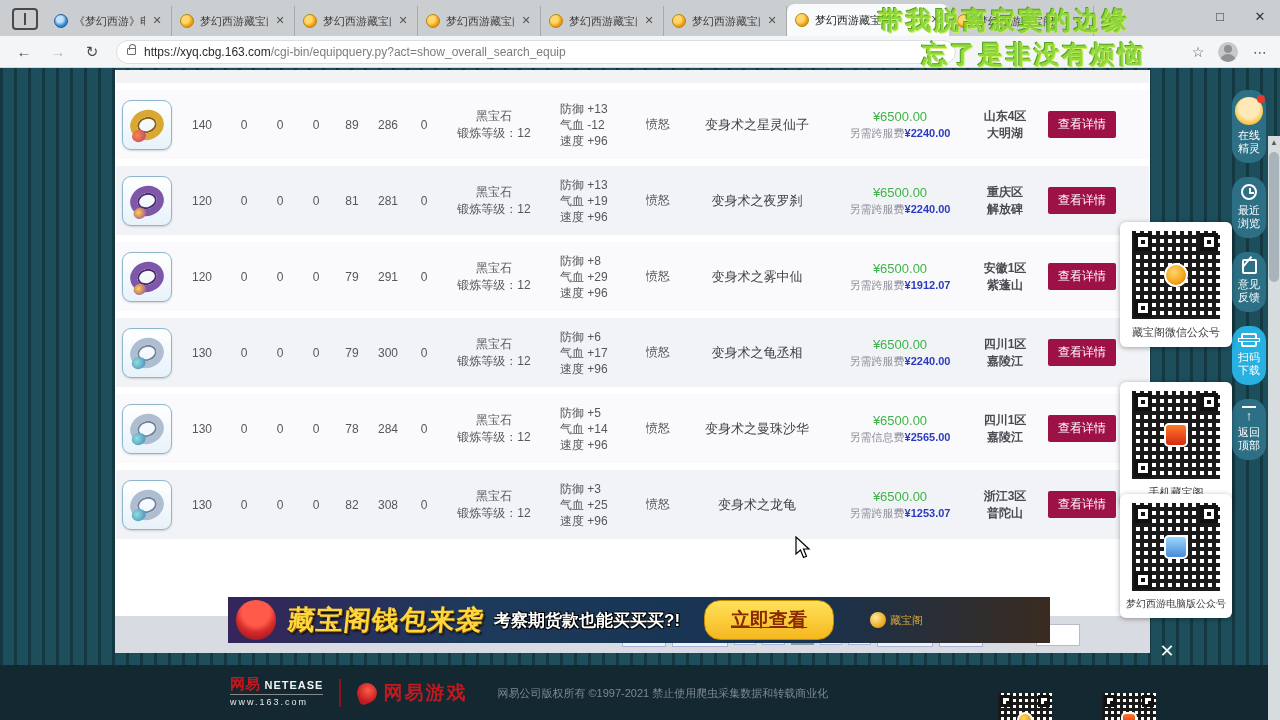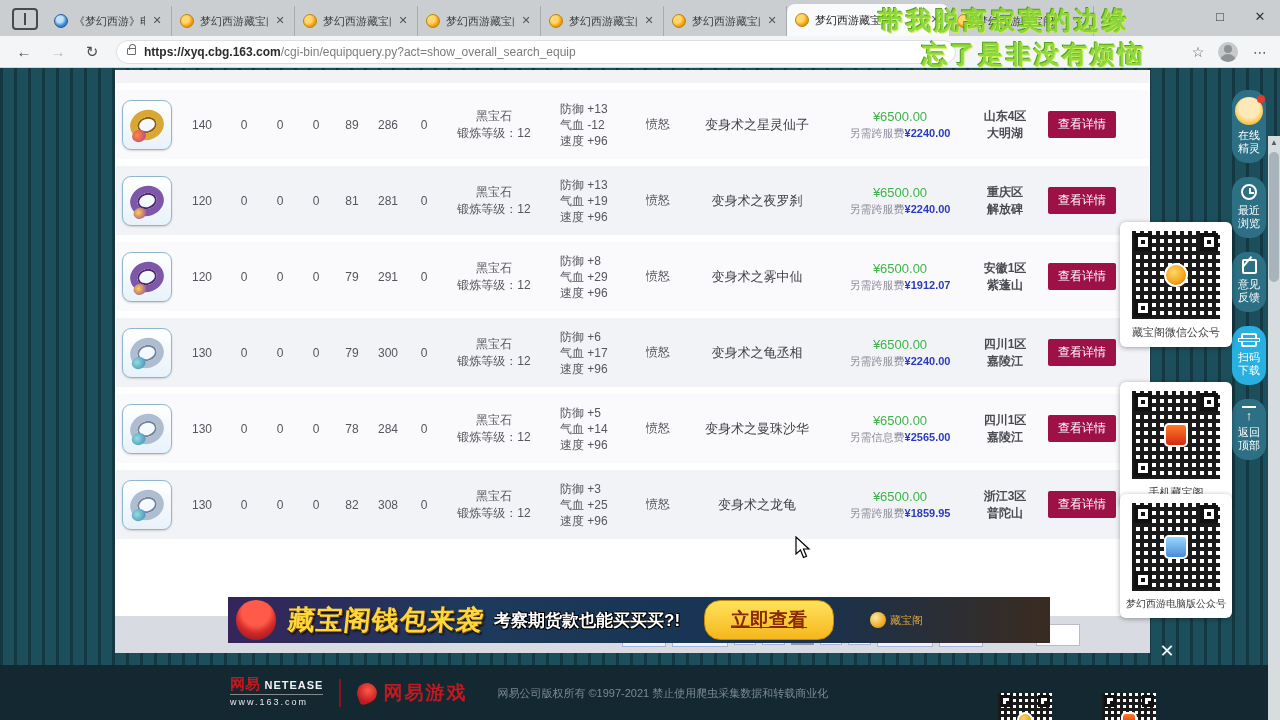--- a/index.html
+++ b/index.html
@@ -21,21 +21,21 @@
   #win-controls { position:absolute; right:0; top:0; height:34px; display:flex; }
   .win-ctl { width:40px; height:34px; text-align:center; line-height:34px; font-size:13px; color:#333; }
 
   #toolbar { position:absolute; left:0; top:36px; width:1280px; height:32px; background:#f4f5f6; border-bottom:1px solid #d4d6d8; display:flex; align-items:center; }
   .nav-ic { font-size:15px; color:#4d4d4d; margin-left:14px; width:20px; text-align:center; }
   .nav-ic.fwd { color:#b5b8ba; }
   #urlbox { margin-left:14px; width:840px; height:24px; background:#ffffff; border:1px solid #dcdee0; border-radius:12px; display:flex; align-items:center; padding:0 10px; }
   .lock-ic { width:9px; height:7px; border:1.5px solid #6a6d70; border-radius:1px; position:relative; margin-right:8px; flex:0 0 9px; }
   .lock-ic::before { content:""; position:absolute; left:1px; top:-5px; width:5px; height:5px; border:1.5px solid #6a6d70; border-bottom:none; border-radius:4px 4px 0 0; }
   #url-text { font-size:12px; color:#7a7d80; white-space:nowrap; overflow:hidden; }
-  #url-text b { color:#2b2b2b; font-weight:bold; }
+  #url-text b { color:#2b2b2b; font-weight:normal; }
   .tb-right { position:absolute; right:0; top:36px; height:32px; display:flex; align-items:center; }
   .tb-ic { width:24px; text-align:center; font-size:14px; color:#5a5d60; margin-right:8px; }
   .avatar-ic { width:20px; height:20px; border-radius:50%; background:#c7cacc; position:relative; overflow:hidden; margin-right:10px; }
   .avatar-ic::before { content:""; position:absolute; left:6px; top:3px; width:8px; height:8px; border-radius:50%; background:#8f9295; }
   .avatar-ic::after { content:""; position:absolute; left:2px; top:12px; width:16px; height:10px; border-radius:8px 8px 0 0; background:#8f9295; }
 
   
   #page { position:absolute; left:0; top:68px; width:1280px; height:652px;
     background:#1c4e5c;
     background-image:repeating-linear-gradient(90deg, rgba(0,0,0,.28) 0 3px, rgba(0,0,0,0) 3px 14px); }
@@ -429,21 +429,21 @@
             </div>
         <div class="cell c-stats">
               <div><span>防御 </span><span class="sv">+3</span></div>
               <div><span>气血 </span><span class="sv">+25</span></div>
               <div><span>速度 </span><span class="sv">+96</span></div>
             </div>
         <div class="cell c-effect">愤怒</div>
         <div class="cell c-name">变身术之龙龟</div>
         <div class="cell c-price">
           <div class="price-main">¥6500.00</div>
-          <div><span class="fee-label">另需跨服费</span><span class="fee-amt">¥1859.95</span></div>
+          <div><span class="fee-label">另需跨服费</span><span class="fee-amt">¥1253.07</span></div>
         </div>
         <div class="cell c-server">
               <div class="srv1">浙江3区</div>
               <div class="srv2">普陀山</div>
             </div>
         <div class="cell c-action"><button class="detail-btn">查看详情</button></div>
       </div>
     </div>
 
       <div id="pagebar">

